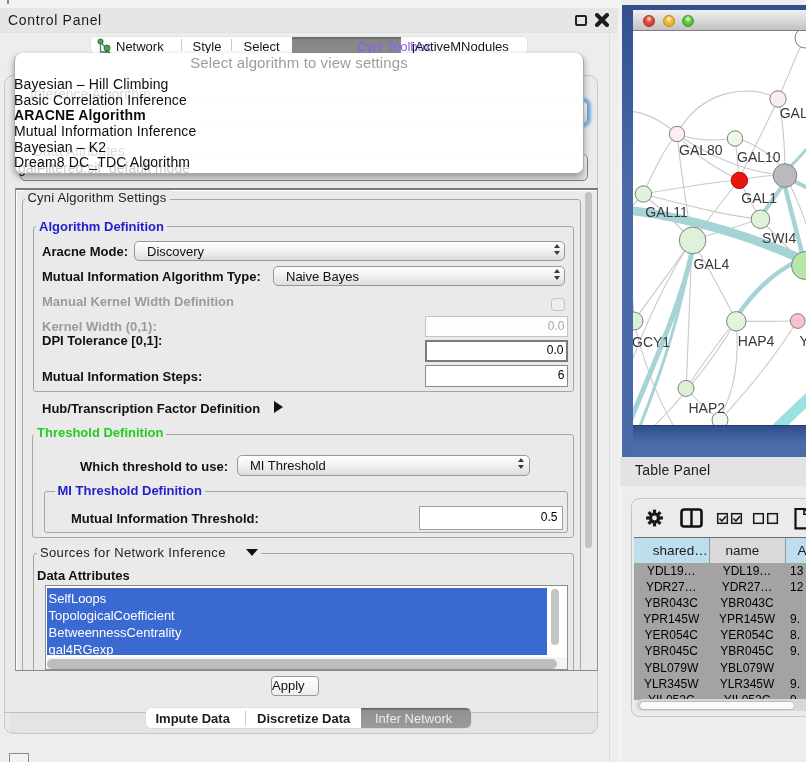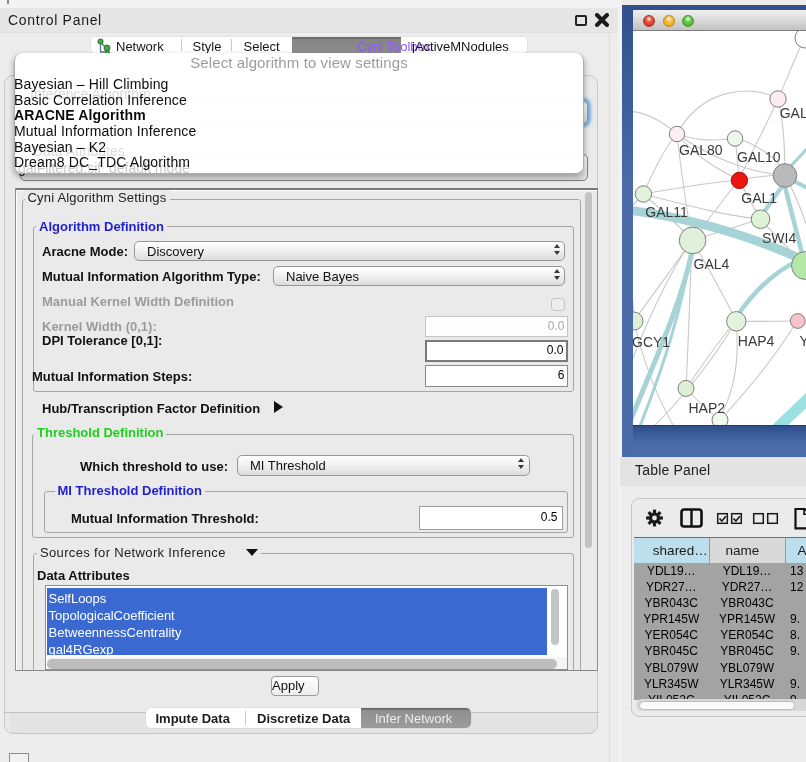--- a/index.html
+++ b/index.html
@@ -74,21 +74,21 @@
 
     <div class="lbl" style="left:26px;top:103.5px;color:#9b9b9b;">Manual Kernel Width Definition</div>
     <div class="abs" style="left:535px;top:107.5px;width:13.5px;height:13.5px;background:#ededed;border:1px solid #c2c2c2;border-radius:3.5px;box-sizing:border-box;"></div>
 
     <div class="lbl" style="left:26px;top:128.5px;color:#9b9b9b;">Kernel Width (0,1):</div>
     <div class="field" style="left:408.5px;top:126px;width:143px;height:21px;border:1px solid #c4c4c4;color:#a8a8a8;padding:1.5px 2px 0 0;background:#fdfdfd;">0.0</div>
 
     <div class="lbl" style="left:26px;top:143px;">DPI Tolerance [0,1]:</div>
     <div class="field" style="left:408.5px;top:150px;width:143px;height:22px;border:2px solid #7a7a7a;color:#000;padding:0.5px 2px 0 0;">0.0</div>
 
-    <div class="lbl" style="left:16px;top:178.5px;">Mutual Information Steps:</div>
+    <div class="lbl" style="left:26px;top:178.5px;">Mutual Information Steps:</div>
     <div class="field" style="left:408.5px;top:175px;width:143px;height:22px;border:1px solid #8a8a8a;color:#000;padding:1.5px 2px 0 0;">6</div>
 
     <div class="abs" style="left:26px;top:210.5px;font-size:13px;font-weight:bold;color:#111;">Hub/Transcription Factor Definition</div>
     <div class="abs" style="left:257.5px;top:211px;width:0;height:0;border-left:9px solid #111;border-top:6.5px solid transparent;border-bottom:6.5px solid transparent;"></div>
 
     <div class="grp" style="left:15.5px;top:244px;width:542px;height:103.5px;"></div>
     <div class="gtitle bold" style="left:18px;top:235px;font-size:13px;color:#22cc22;">Threshold Definition</div>
 
     <div class="lbl" style="left:64px;top:268.5px;">Which threshold to use:</div>
     <div class="combo" style="left:220.5px;top:265px;width:293.5px;height:20.5px;"></div>

